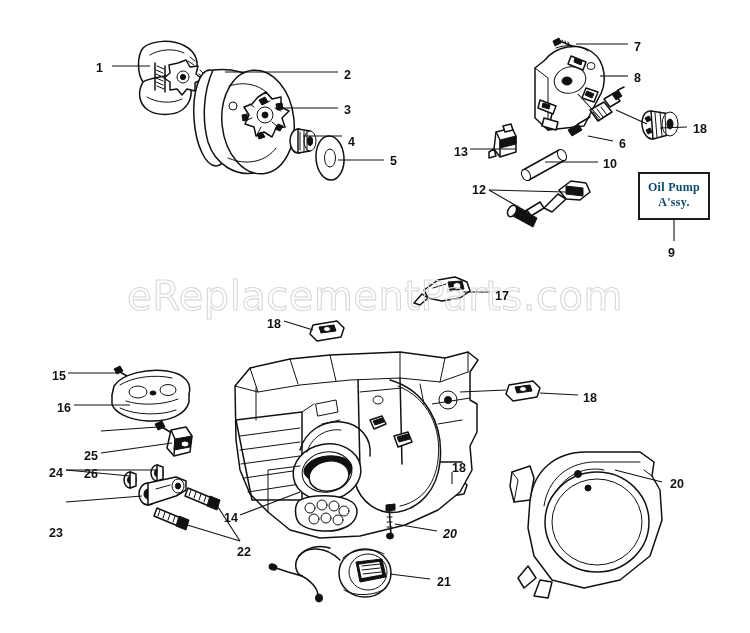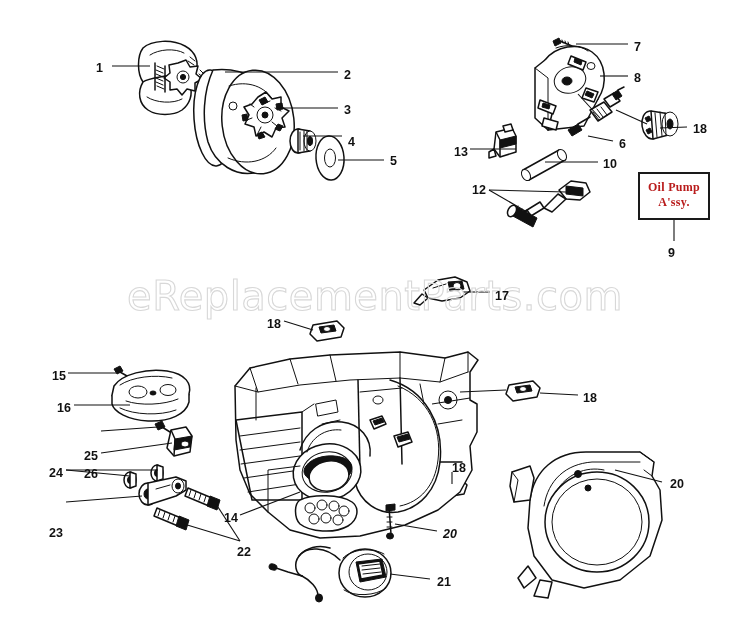--- a/index.html
+++ b/index.html
@@ -52,21 +52,21 @@
     user-select: none;
   }
   .boxlabel {
     position: absolute;
     border: 2px solid #1a1a1a;
     background: #ffffff;
     text-align: center;
     font-family: "Liberation Serif", serif;
     font-size: 12px;
     font-weight: 700;
-    color: #b91c1c;
+    color: #0c4a6e;
     line-height: 1.25;
     padding: 6px 4px 5px 4px;
     box-sizing: border-box;
   }
   .boxlabel .bl-l1 { display: block; letter-spacing: .3px; }
   .boxlabel .bl-l2 { display: block; letter-spacing: .3px; }
 </style>
 </head>
 <body>
 

